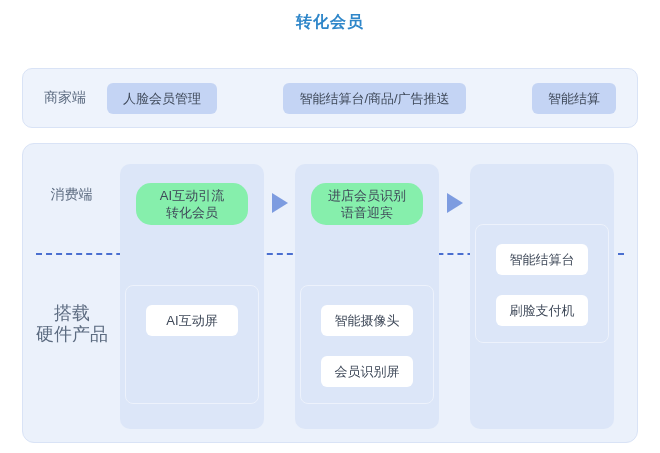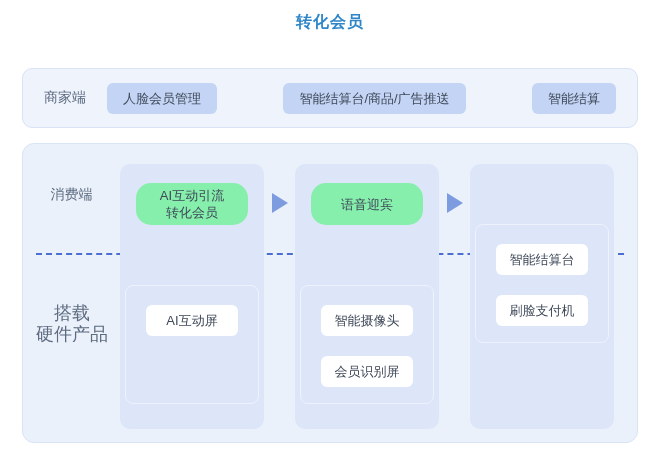--- a/index.html
+++ b/index.html
@@ -82,20 +82,21 @@
           <div class="hw-btn">AI互动屏</div>
         </div>
       </div>
 
       <div class="arrow-cell">
         <div class="arrow"></div>
       </div>
 
       <div class="col">
         <div class="flow-btn">
+          <span>进店会员识别</span>
           <span>语音迎宾</span>
         </div>
         <div class="hw-panel">
           <div class="hw-btn">智能摄像头</div>
           <div class="hw-btn">会员识别屏</div>
         </div>
       </div>
 
       <div class="arrow-cell">
         <div class="arrow"></div>

